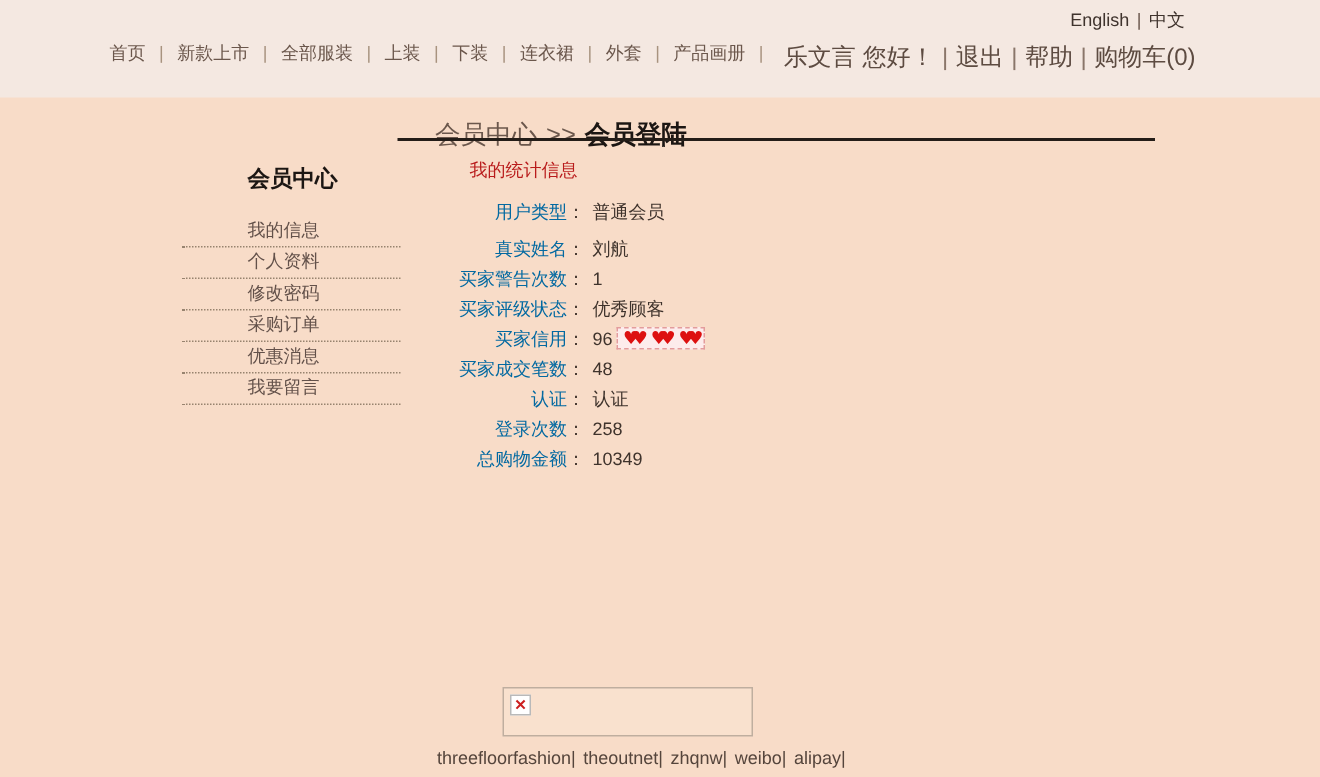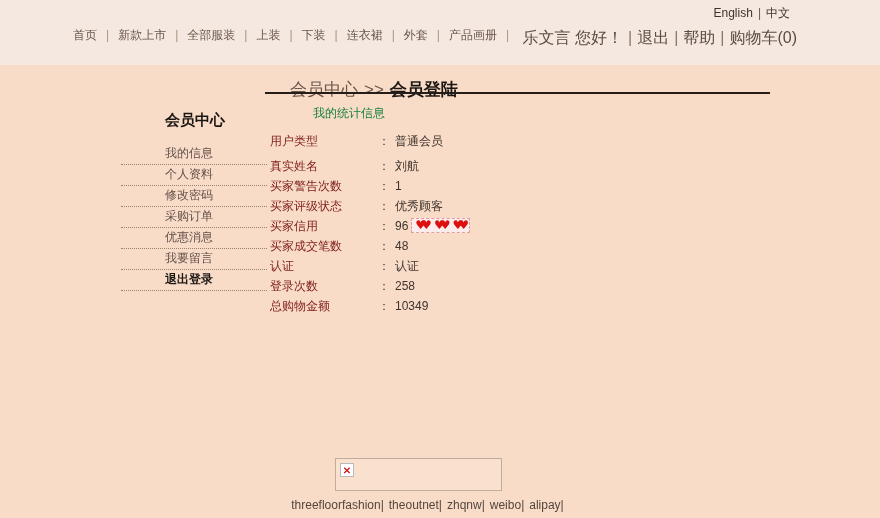--- a/index.html
+++ b/index.html
@@ -56,24 +56,24 @@
   }
   .sidebar-item {
     padding-left:44px; height:21px; line-height:19px;
     border-bottom:1px dotted #97836f;
     color:#63514a; cursor:pointer;
   }
   .sidebar-item.logout { color:#1c1613; font-weight:bold; }
 
   
   .stats { position:absolute; top:106px; left:270px; width:340px; }
-  .stats-title { margin-left:43px; line-height:14px; margin-bottom:11px; color:#15803d; }
+  .stats-title { margin-left:43px; line-height:14px; margin-bottom:11px; color:#b91c1c; }
   .stat-row { height:20px; line-height:20px; white-space:nowrap; }
   .stat-row.gap-after { margin-bottom:5px; }
-  .stat-label { display:inline-block; width:108px; text-align:left; color:#7f1d1d; }
+  .stat-label { display:inline-block; width:108px; text-align:right; color:#0369a1; }
   .stat-colon { color:#4a3b33; }
   .stat-value { margin-left:5px; color:#3f332c; }
 
   .hearts-box {
     display:inline-block; vertical-align:middle; margin-left:3px; margin-top:-3px;
     border:1px dashed #e39c9c; background:#fdecec;
     padding:0 3px; line-height:13px; height:15px;
   }
   .heart-pair {
     color:#dd1010; font-size:12px; letter-spacing:-5px;
@@ -125,21 +125,20 @@
 <div class="bc-rule"></div>
 
 <div class="sidebar">
   <div class="sidebar-title">会员中心</div>
   <div class="sidebar-item">我的信息</div>
   <div class="sidebar-item">个人资料</div>
   <div class="sidebar-item">修改密码</div>
   <div class="sidebar-item">采购订单</div>
   <div class="sidebar-item">优惠消息</div>
   <div class="sidebar-item">我要留言</div>
-  <div class="sidebar-item logout">退出登录</div>
 </div>
 
 <div class="stats">
   <div class="stats-title">我的统计信息</div>
 
   <div class="stat-row gap-after">
     <span class="stat-label">用户类型</span><span class="stat-colon">：</span><span class="stat-value">普通会员</span>
   </div>
   <div class="stat-row">
     <span class="stat-label">真实姓名</span><span class="stat-colon">：</span><span class="stat-value">刘航</span>

